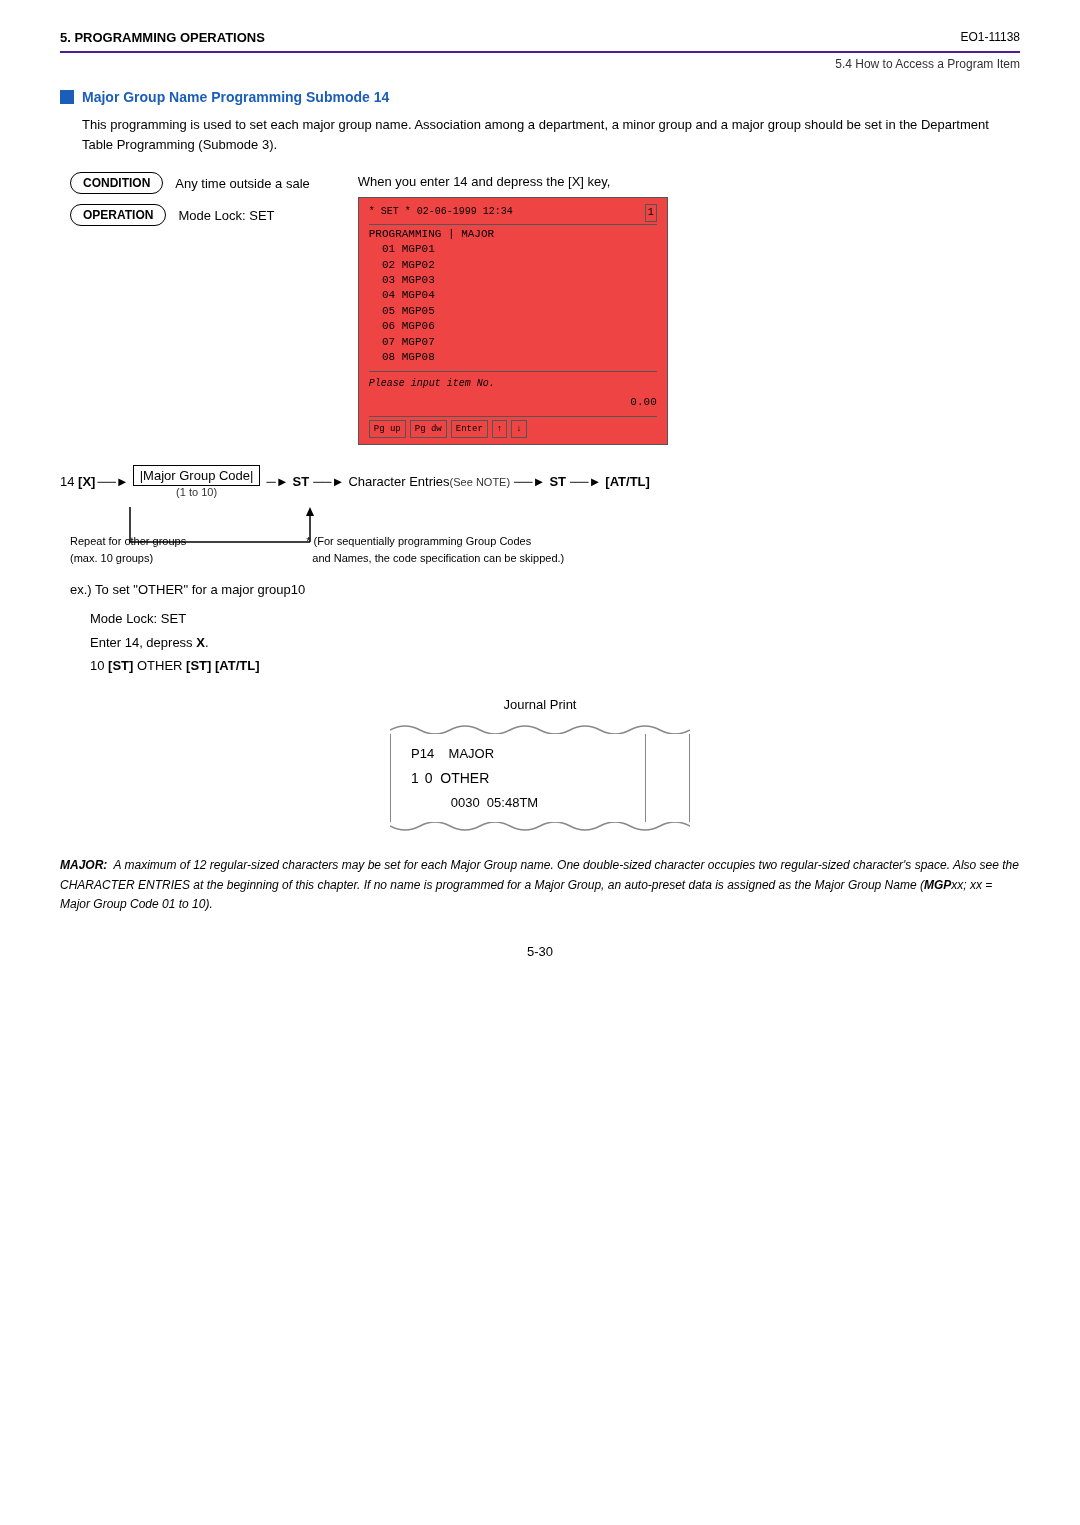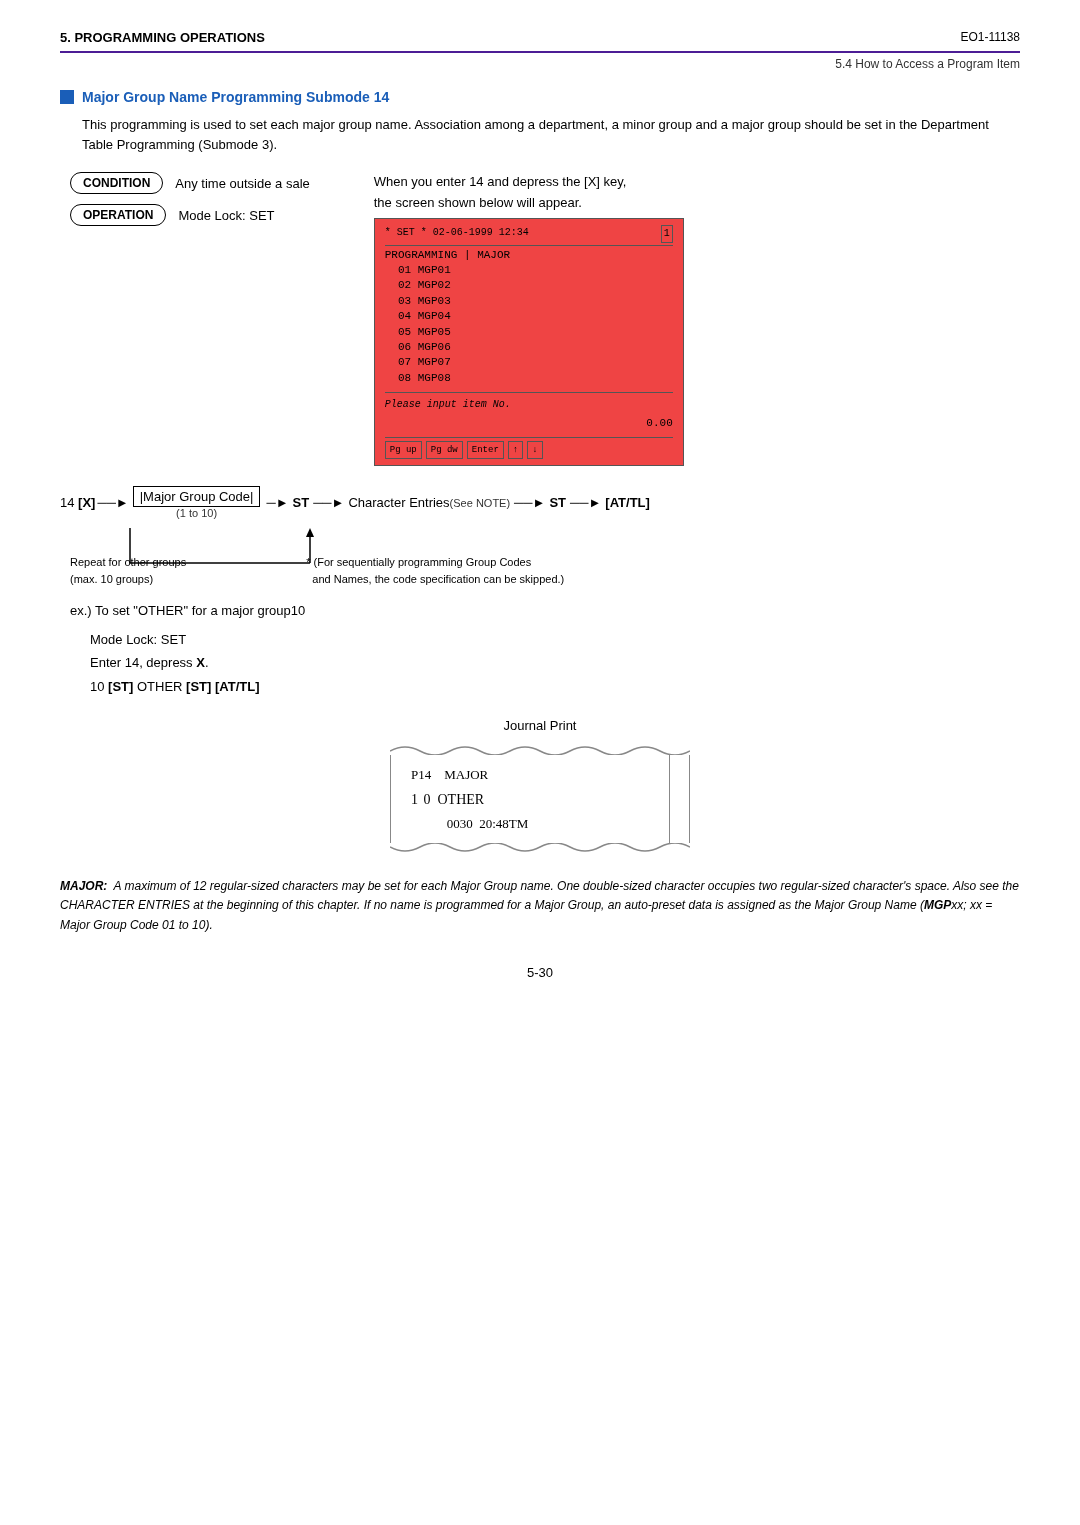--- a/index.html
+++ b/index.html
@@ -160,22 +160,22 @@
       flex-direction: column;
       align-items: center;
     }
     .journal-label {
       font-size: 13px;
       margin-bottom: 8px;
     }
     .journal-receipt {
       border: 1.5px solid #888;
       padding: 10px 20px;
-      width: 280px;
-      font-family: Liberation Serif, serif;
+      width: 256px;
+      font-family: Liberation Sans, sans-serif;
       position: relative;
     }
     .journal-line {
       font-size: 13px;
       line-height: 1.8;
       white-space: pre;
     }
     .note-section {
       margin-top: 20px;
       font-size: 12px;
@@ -208,35 +208,34 @@
 <div class="section-title">
   <div class="blue-square"></div>
   <span class="section-title-text">Major Group Name Programming  Submode 14</span>
 </div>
 
 <div class="intro-text">
   <span>This programming is used to set each major group name. Association among a department, a minor group
 and a major group should be set in the Department Table Programming (Submode 3).</span>
 </div>
 
-<div style="display:flex; gap:64px; margin-bottom:20px; margin-left:10px;">
+<div style="display:flex; gap:48px; margin-bottom:20px; margin-left:10px;">
   <div class="left-col">
     <div class="condition-row">
       <span class="badge">CONDITION</span>
       <span>Any time outside a sale</span>
     </div>
     <div class="operation-row">
       <span class="badge">OPERATION</span>
       <span>Mode Lock:  SET</span>
     </div>
   </div>
 
   <div class="right-col">
     <div>When you enter 14 and depress the [X] key,</div>
-    <div>the screen shown below will appear.</div>
     <div class="screen-container">
       <div class="screen-header-row">
         <span class="screen-header-left">* SET * 02-06-1999 12:34</span>
         <span class="screen-header-right">1</span>
       </div>
       <div class="screen-line">PROGRAMMING | MAJOR</div>
       <div>
         <div class="screen-line">  01 MGP01</div>
         <div class="screen-line">  02 MGP02</div>
         <div class="screen-line">  03 MGP03</div>
@@ -330,21 +329,21 @@
 <div class="journal-section">
   <div class="journal-label">Journal Print</div>
   <div style="position:relative; width:300px;">
 
     <svg width="300" height="14" style="display:block;">
       <path d="M0,10 Q15,2 30,10 Q45,18 60,10 Q75,2 90,10 Q105,18 120,10 Q135,2 150,10 Q165,18 180,10 Q195,2 210,10 Q225,18 240,10 Q255,2 270,10 Q285,18 300,10" fill="none" stroke="#888" stroke-width="1.5"></path>
     </svg>
     <div class="journal-receipt" style="border-top:none; border-bottom:none; margin:0; padding:8px 20px;">
       <div class="journal-line">P14    MAJOR</div>
       <div class="journal-line" style="font-size:14px;">1<span style="letter-spacing:2px;"> </span>0  OTHER</div>
-      <div class="journal-line">           0030  20:48TM</div>
+      <div class="journal-line">           0030  05:48TM</div>
     </div>
 
     <svg width="300" height="14" style="display:block;">
       <path d="M0,4 Q15,12 30,4 Q45,-4 60,4 Q75,12 90,4 Q105,-4 120,4 Q135,12 150,4 Q165,-4 180,4 Q195,12 210,4 Q225,-4 240,4 Q255,12 270,4 Q285,-4 300,4" fill="none" stroke="#888" stroke-width="1.5"></path>
     </svg>
     <div style="border-left:1.5px solid #888; border-right:1.5px solid #888; position:absolute; top:14px; bottom:14px; left:0; right:0; pointer-events:none;"></div>
   </div>
 </div>
 
 <div class="note-section">

